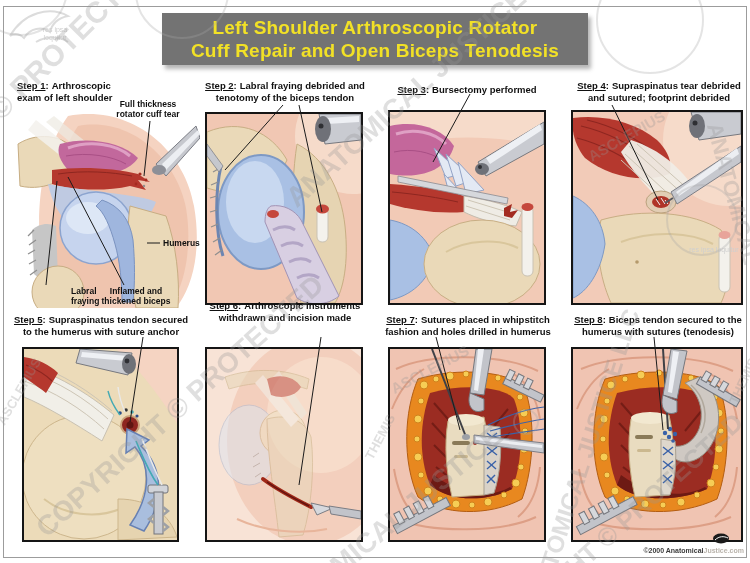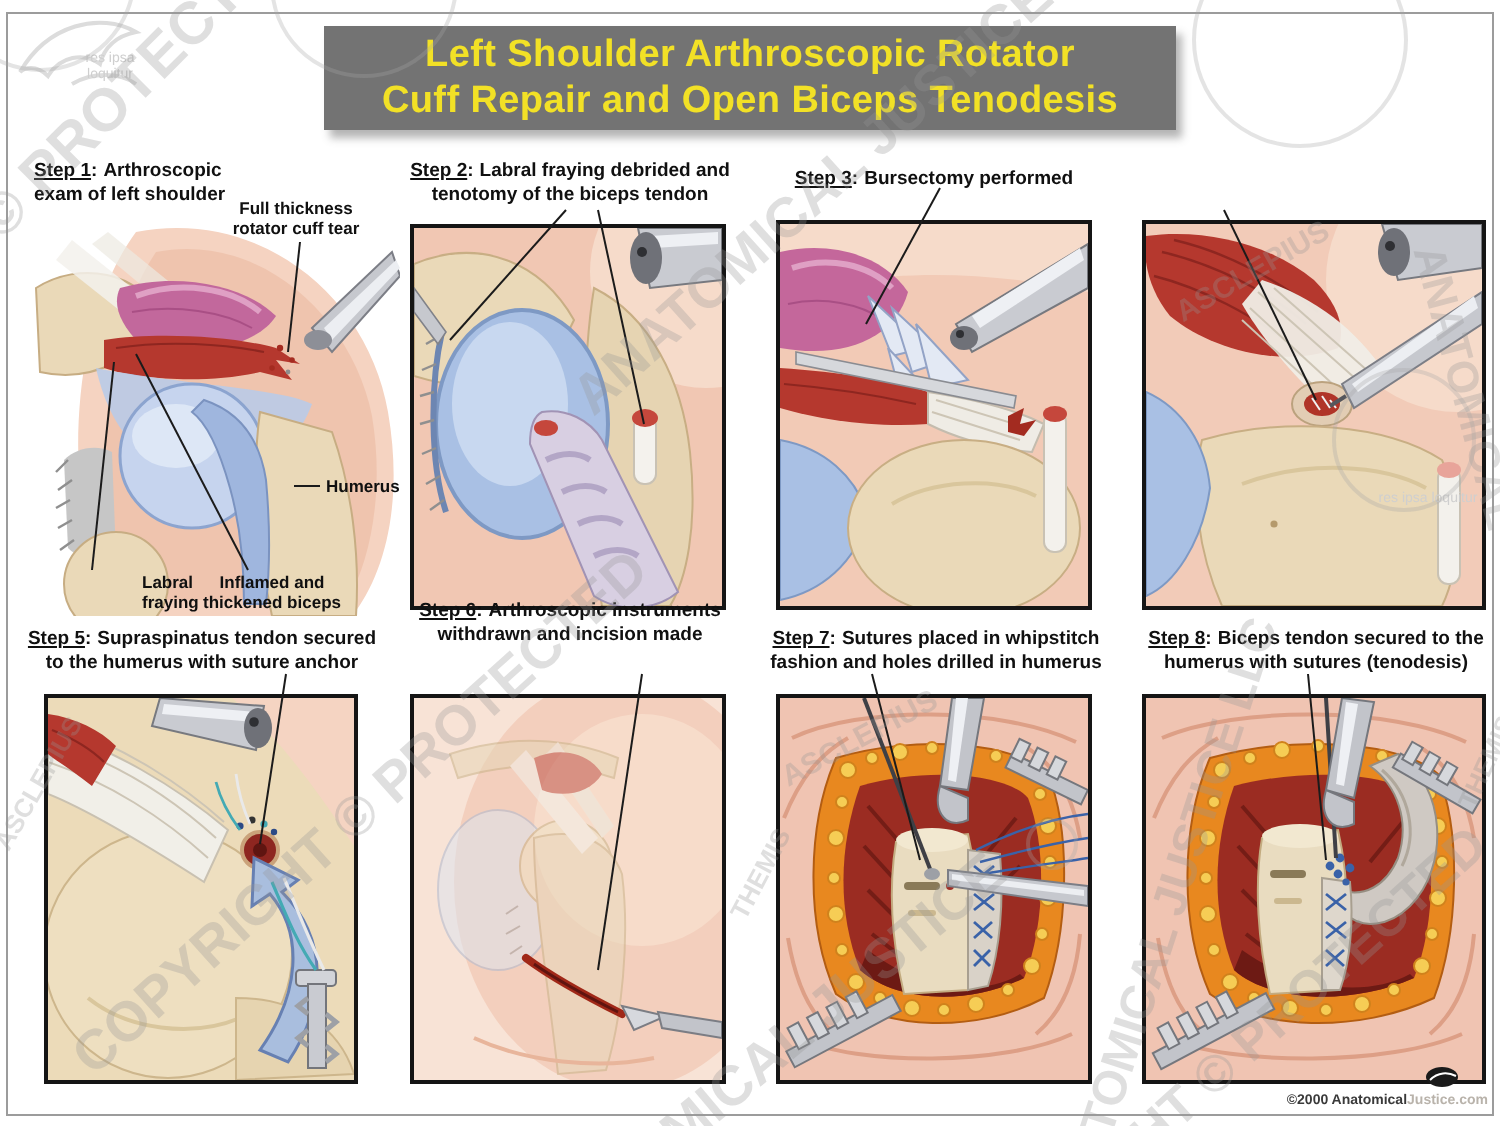--- a/index.html
+++ b/index.html
@@ -60,20 +60,24 @@
     <div class="cap-line"><span class="step-label">Step 1</span><span class="cap-sep">:</span><span>Arthroscopic</span></div>
     <div class="cap-line">exam of left shoulder</div>
   </div>
   <div class="caption" style="left:199px;top:80px;width:172px;">
     <div class="cap-line"><span class="step-label">Step 2</span><span class="cap-sep">:</span><span>Labral fraying debrided and</span></div>
     <div class="cap-line">tenotomy of the biceps tendon</div>
   </div>
   <div class="caption" style="left:382px;top:84px;width:170px;">
     <div class="cap-line"><span class="step-label">Step 3</span><span class="cap-sep">:</span><span>Bursectomy performed</span></div>
 
+  </div>
+  <div class="caption" style="left:570px;top:80px;width:178px;">
+    <div class="cap-line"><span class="step-label">Step 4</span><span class="cap-sep">:</span><span>Supraspinatus tear debrided</span></div>
+    <div class="cap-line">and sutured; footprint debrided</div>
   </div>
   <div class="caption" style="left:8px;top:314px;width:186px;">
     <div class="cap-line"><span class="step-label">Step 5</span><span class="cap-sep">:</span><span>Supraspinatus tendon secured</span></div>
     <div class="cap-line">to the humerus with suture anchor</div>
   </div>
   <div class="caption" style="left:199px;top:300px;width:172px;">
     <div class="cap-line"><span class="step-label">Step 6</span><span class="cap-sep">:</span><span>Arthroscopic instruments</span></div>
     <div class="cap-line">withdrawn and incision made</div>
   </div>
   <div class="caption" style="left:378px;top:314px;width:180px;">

